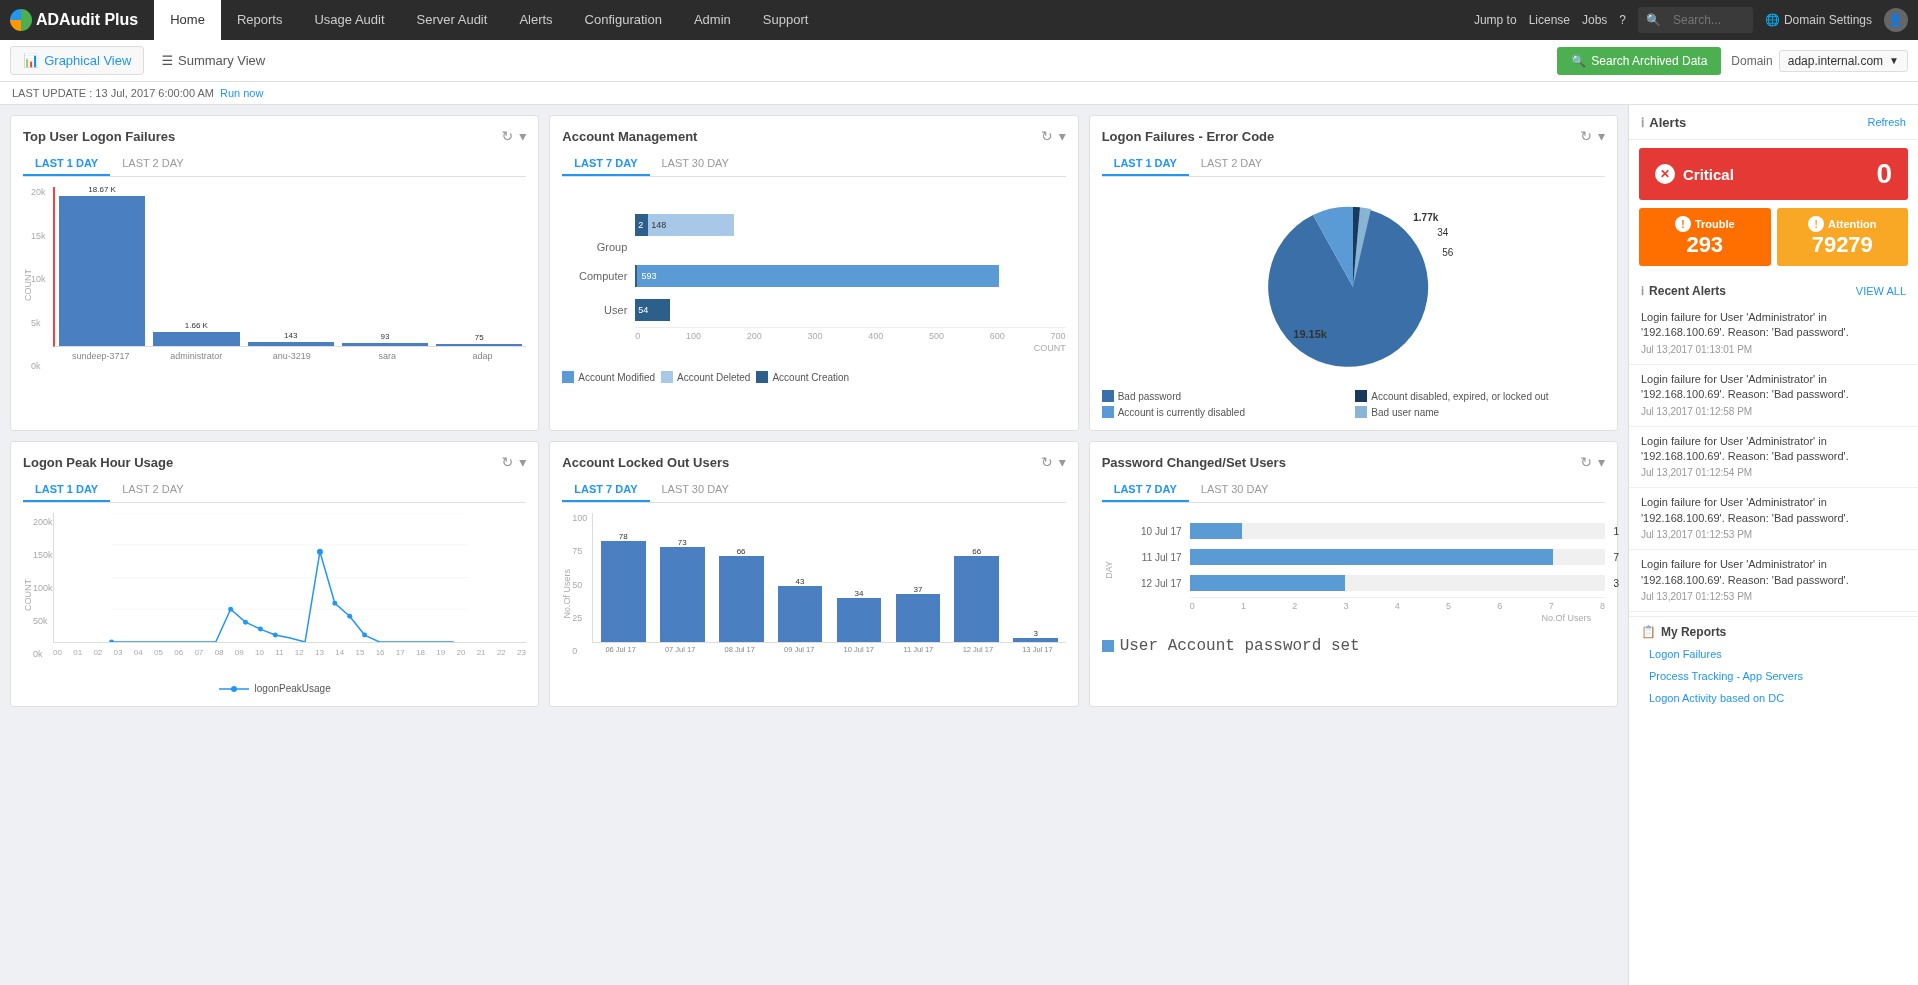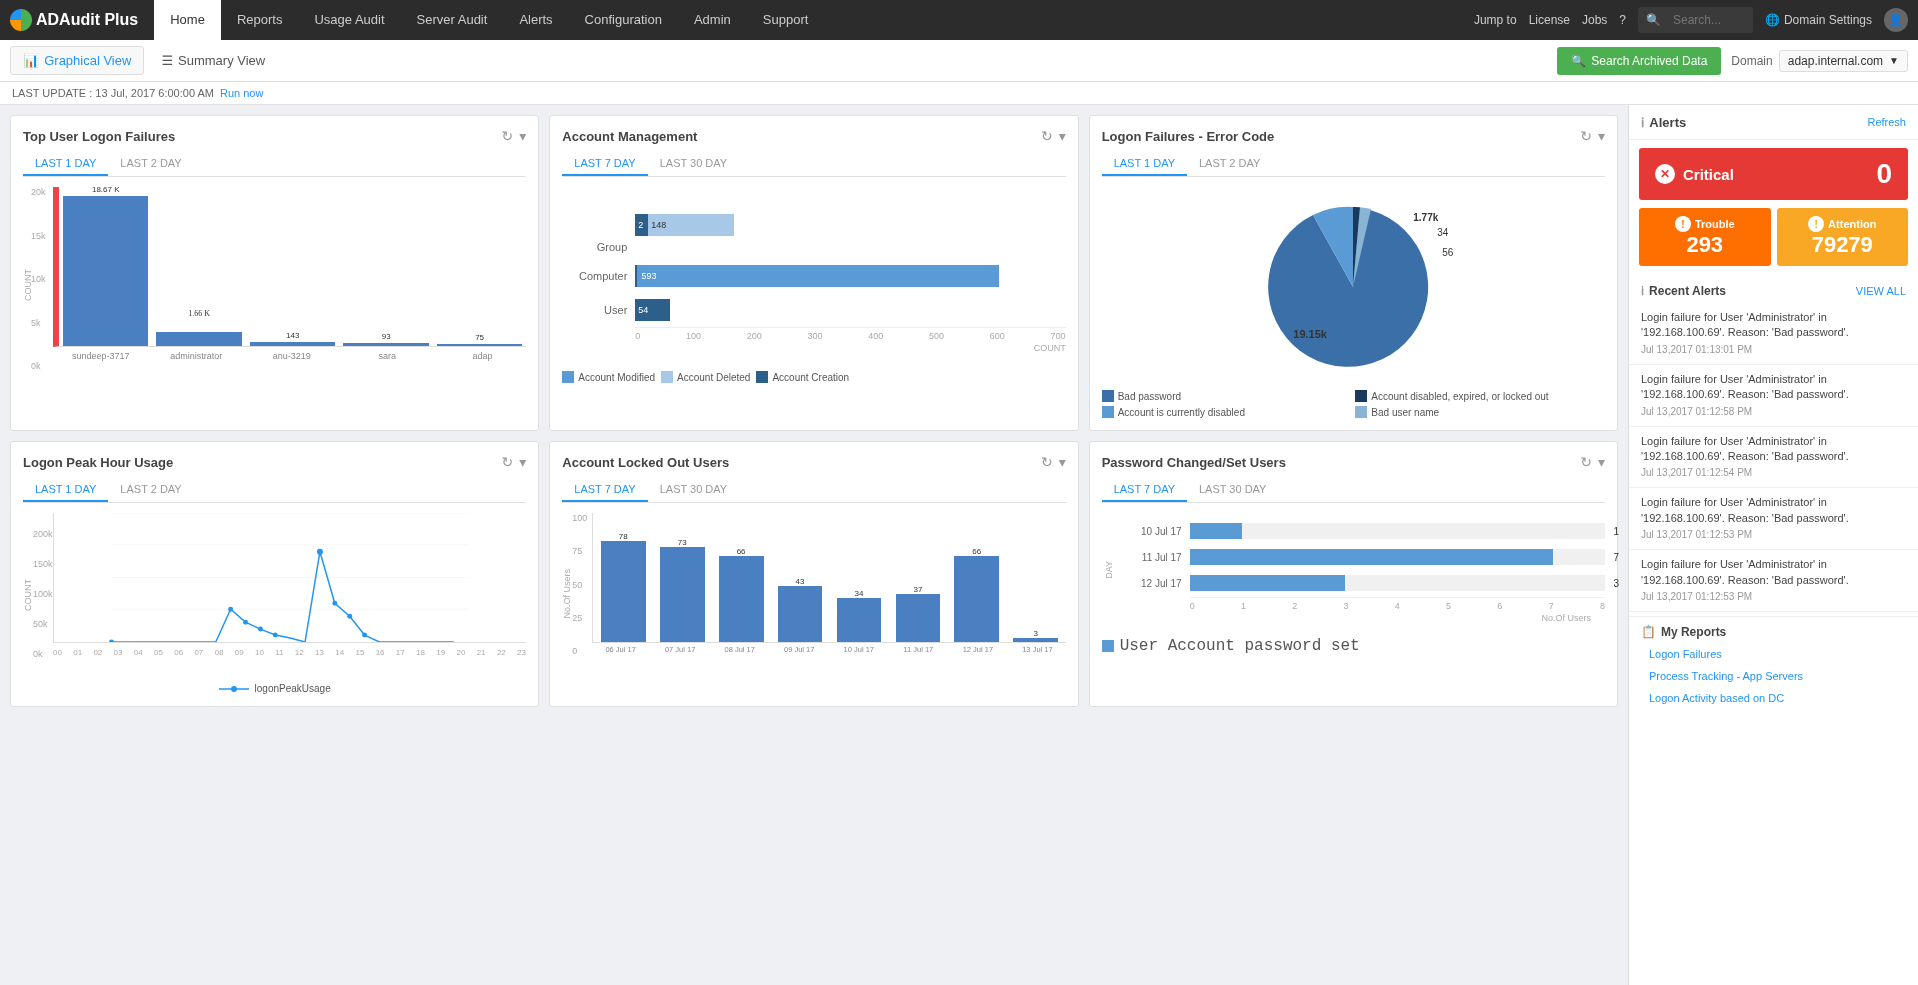--- a/index.html
+++ b/index.html
@@ -35,21 +35,21 @@
 
     
     .dashboard-grid { display: grid; grid-template-columns: 1fr 1fr 1fr; gap: 10px; }
     .card { background: white; border: 1px solid #e0e0e0; border-radius: 3px; padding: 12px; }
     .card-header { display: flex; justify-content: space-between; align-items: center; margin-bottom: 8px; }
     .card-title { font-size: 13px; font-weight: bold; color: #444; }
     .card-controls { display: flex; gap: 6px; color: #999; }
     .card-controls span { cursor: pointer; font-size: 14px; }
     .tab-row { display: flex; gap: 0; border-bottom: 1px solid #e0e0e0; margin-bottom: 10px; }
     .tab-item { padding: 5px 12px; font-size: 11px; color: #999; cursor: pointer; border-bottom: 2px solid transparent; }
-    .tab-item.active { color: #2196f3; border-bottom: 2px solid #2196f3; font-weight: normal; }
+    .tab-item.active { color: #2196f3; border-bottom: 2px solid #2196f3; font-weight: bold; }
 
     
     .legend { display: flex; flex-wrap: wrap; gap: 6px; margin-top: 8px; }
     .legend-item { display: flex; align-items: center; gap: 4px; font-size: 10px; color: #555; }
     .legend-dot { width: 12px; height: 12px; flex-shrink: 0; }
     .domain-row { display: flex; align-items: center; gap: 8px; padding: 8px 10px; border-bottom: 1px solid #eee; font-size: 12px; }
 
     
     .alerts-header { display: flex; justify-content: space-between; align-items: center; padding: 8px 12px; border-bottom: 1px solid #eee; }
     .alerts-title { font-size: 13px; font-weight: bold; color: #444; display: flex; align-items: center; gap: 5px; }
@@ -166,29 +166,29 @@
         <div style="position:relative; padding-left:30px; padding-bottom:30px;">
           <span class="count-label" style="position:absolute;left:0;top:40%;font-size:9px;color:#aaa;writing-mode:vertical-rl;transform:rotate(180deg);">COUNT</span>
 
           <div style="position:absolute;left:8px;top:0;bottom:20px;display:flex;flex-direction:column;justify-content:space-between;font-size:9px;color:#aaa;">
             <span>20k</span>
             <span>15k</span>
             <span>10k</span>
             <span>5k</span>
             <span>0k</span>
           </div>
-          <div style="display:flex;align-items:flex-end;gap:8px;height:160px;border-left:6px solid #ef4444;border-bottom:1px solid #ddd;padding:4px 4px 0;">
+          <div style="display:flex;align-items:flex-end;gap:8px;height:160px;border-left:2px solid #ef4444;border-bottom:1px solid #ddd;padding:4px 4px 0;">
 
             <div style="flex:1;display:flex;flex-direction:column;align-items:center;">
               <span style="font-size:8px;color:#333;margin-bottom:2px;">18.67 K</span>
               <div style="width:100%;background:#4a7fc1;height:150px;"></div>
             </div>
 
             <div style="flex:1;display:flex;flex-direction:column;align-items:center;">
-              <span style="font-size:8px;color:#333;margin-bottom:14px;font-family:Liberation Serif, serif;">1.66 K</span>
+              <span style="font-size:8px;color:#333;margin-bottom:2px;">1.66 K</span>
               <div style="width:100%;background:#4a7fc1;height:14px;"></div>
             </div>
 
             <div style="flex:1;display:flex;flex-direction:column;align-items:center;">
               <span style="font-size:8px;color:#333;margin-bottom:2px;">143</span>
               <div style="width:100%;background:#4a7fc1;height:4px;"></div>
             </div>
             <div style="flex:1;display:flex;flex-direction:column;align-items:center;">
               <span style="font-size:8px;color:#333;margin-bottom:2px;">93</span>
               <div style="width:100%;background:#4a7fc1;height:3px;"></div>
@@ -346,21 +346,21 @@
             <span>▾</span>
           </div>
         </div>
         <div class="tab-row">
           <div class="tab-item active">LAST 1 DAY</div>
           <div class="tab-item">LAST 2 DAY</div>
         </div>
 
         <div style="position:relative;padding-left:30px;padding-bottom:20px;">
           <span style="position:absolute;left:0;top:40%;font-size:9px;color:#aaa;writing-mode:vertical-rl;transform:rotate(180deg);">COUNT</span>
-          <div style="position:absolute;left:10px;top:16px;bottom:18px;display:flex;flex-direction:column;justify-content:space-between;font-size:9px;color:#aaa;">
+          <div style="position:absolute;left:10px;top:4px;bottom:18px;display:flex;flex-direction:column;justify-content:space-between;font-size:9px;color:#aaa;">
             <span>200k</span>
             <span>150k</span>
             <span>100k</span>
             <span>50k</span>
             <span>0k</span>
           </div>
           <svg width="100%" height="130" viewBox="0 0 360 130" style="border-left:1px solid #ddd;border-bottom:1px solid #ddd;">
 
             <line x1="0" y1="0" x2="360" y2="0" stroke="#eee" stroke-width="0.5"></line>
             <line x1="0" y1="32" x2="360" y2="32" stroke="#eee" stroke-width="0.5"></line>

